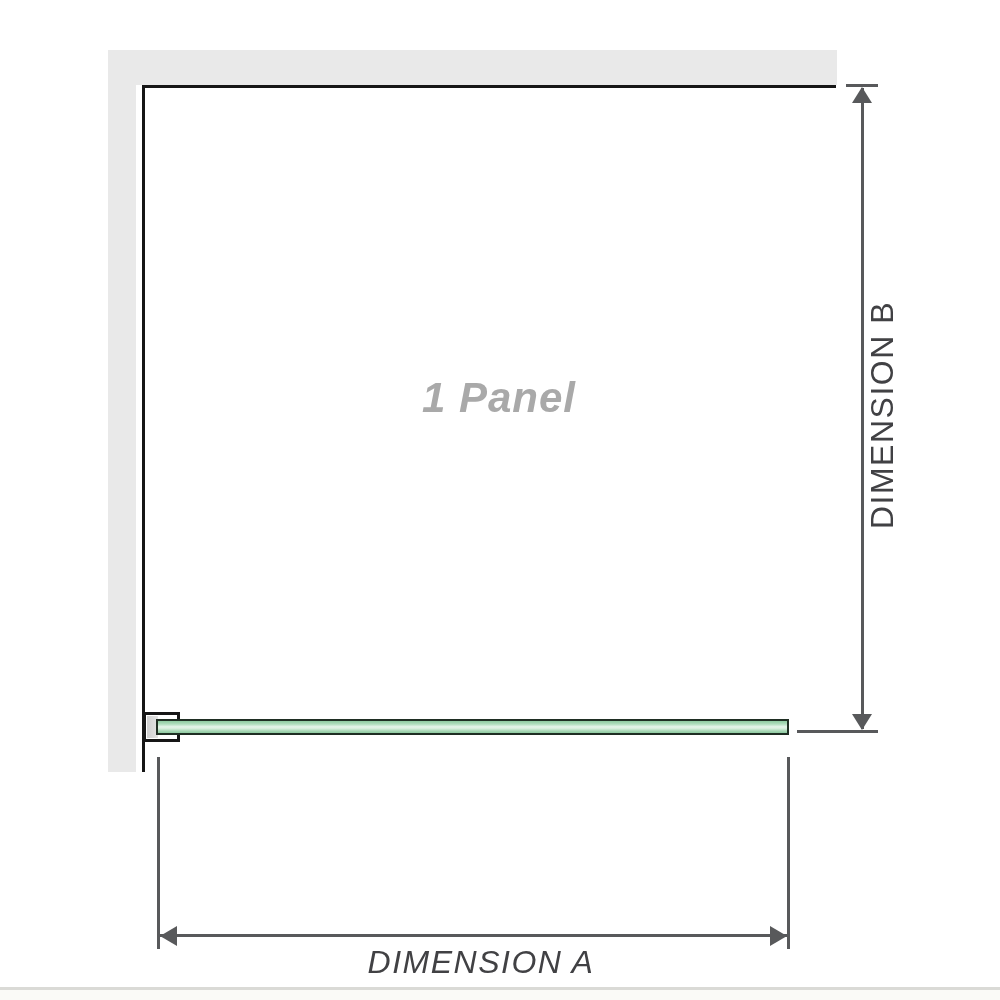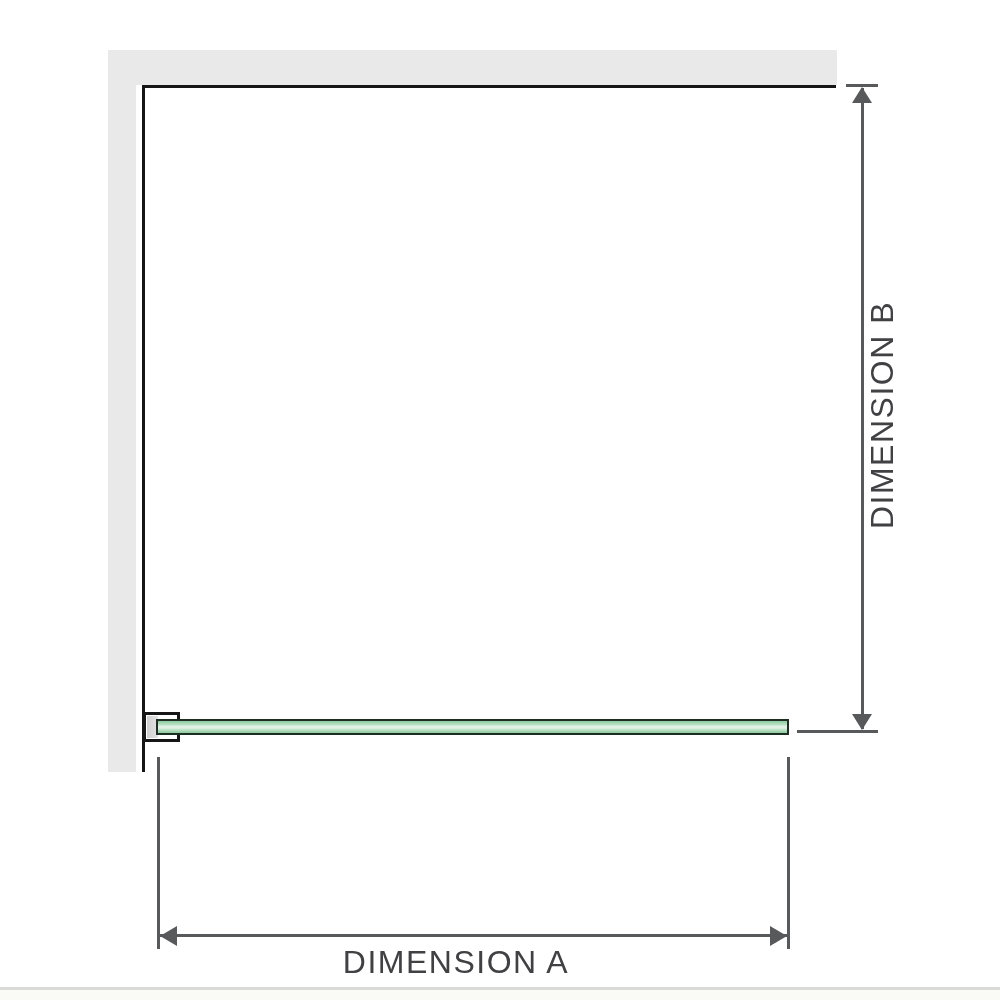--- a/index.html
+++ b/index.html
@@ -104,38 +104,39 @@
 
   
   .dim-label {
     position: absolute;
     color: var(--label-text, #414144);
     font-size: 32px;
     font-weight: 300;
     letter-spacing: 1.5px;
     white-space: nowrap;
   }
-  .dim-label-a { left: 456px; top: 944px; transform: translateX(-50%); }
+  .dim-label-a { left: 481px; top: 944px; transform: translateX(-50%); font-style: italic; }
   .dim-label-b { left: 882px; top: 415px; transform: translate(-50%, -50%) rotate(-90deg); }
 
   
   .bottom-rule  { position: absolute; left: 0; top: 987px; width: 1000px; height: 3px; background: var(--bottom-rule, #dadad6); }
   .bottom-strip { position: absolute; left: 0; top: 990px; width: 1000px; height: 10px; background: #fafaf7; }
 </style>
 </head>
 <body>
 
 <div class="stage">
 
   <div class="wall wall-top"></div>
   <div class="wall wall-left"></div>
 
   <div class="outline outline-top"></div>
   <div class="outline outline-left"></div>
 
+  <div class="panel-label">1 Panel</div>
 
   <div class="bracket">
     <div class="bracket-shade"></div>
   </div>
 
   <div class="glass"></div>
 
   <div class="dim dim-b-tick-top"></div>
   <div class="dim dim-b-tick-bot"></div>
   <div class="dim dim-b-line"></div>

